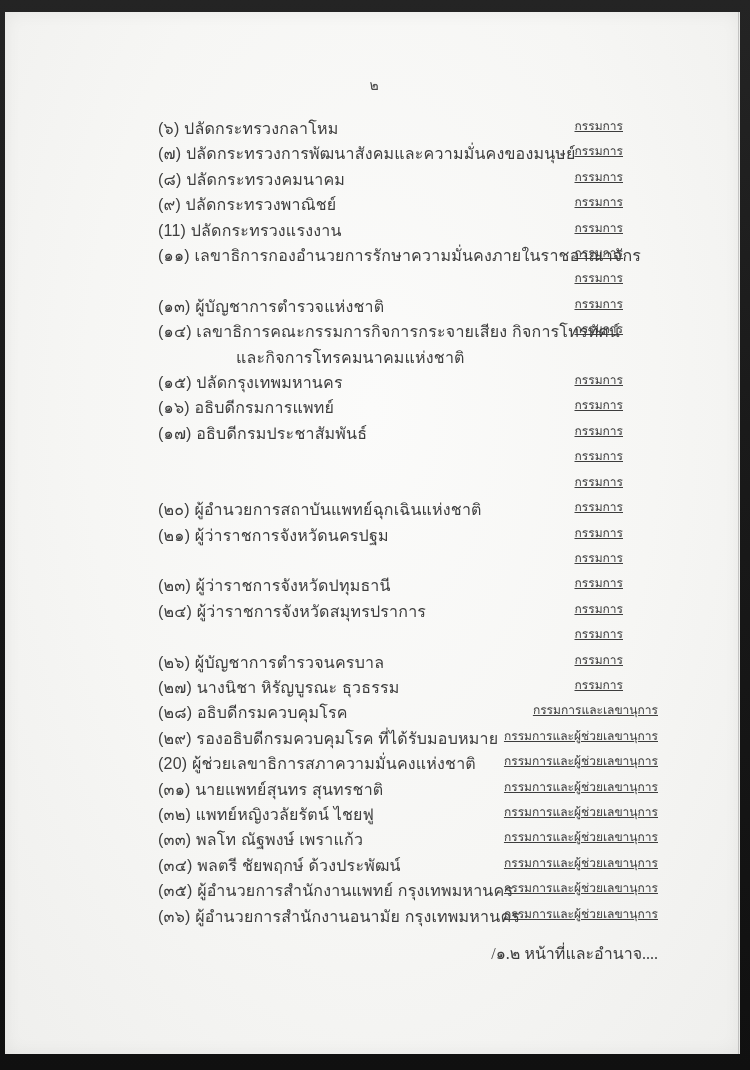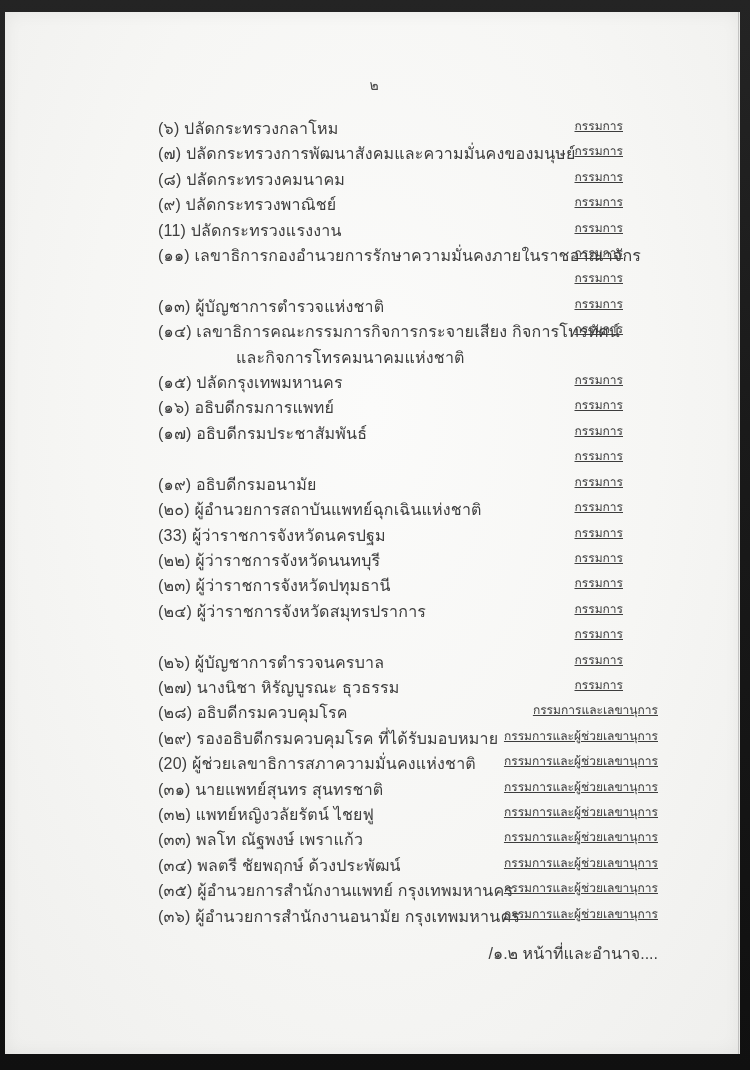--- a/index.html
+++ b/index.html
@@ -81,20 +81,21 @@
   .role.short {
     right: 127px;
   }
   .footer-note {
     position: absolute;
     right: 92px;
     top: 941px;
     font-size: 16px;
     color: #3d3d3d;
     white-space: nowrap;
+    font-family: Liberation Serif, serif;
   }
 </style>
 </head>
 <body>
 
 <div class="frame"></div>
 <div class="page"></div>
 <div class="page-edge-line"></div>
 
 <div class="page-number">๒</div>
@@ -147,33 +148,31 @@
       <span class="role short">กรรมการ</span>
     </div>
     <div class="row">
       <span class="label">(๑๗) อธิบดีกรมประชาสัมพันธ์</span>
       <span class="role short">กรรมการ</span>
     </div>
     <div class="row">
       <span class="role short">กรรมการ</span>
     </div>
     <div class="row">
-      <span class="label">(๑๙) อธิบดีกรมอนามัย</span>
       <span class="role short">กรรมการ</span>
     </div>
     <div class="row">
       <span class="label">(๒๐) ผู้อำนวยการสถาบันแพทย์ฉุกเฉินแห่งชาติ</span>
       <span class="role short">กรรมการ</span>
     </div>
     <div class="row">
-      <span class="label">(33) ผู้ว่าราชการจังหวัดนครปฐม</span>
-      <span class="role short">กรรมการ</span>
-    </div>
-    <div class="row">
-      <span class="label">(๒๒) ผู้ว่าราชการจังหวัดนนทบุรี</span>
+      <span class="label">(๒๑) ผู้ว่าราชการจังหวัดนครปฐม</span>
+      <span class="role short">กรรมการ</span>
+    </div>
+    <div class="row">
       <span class="role short">กรรมการ</span>
     </div>
     <div class="row">
       <span class="label">(๒๓) ผู้ว่าราชการจังหวัดปทุมธานี</span>
       <span class="role short">กรรมการ</span>
     </div>
     <div class="row">
       <span class="label">(๒๔) ผู้ว่าราชการจังหวัดสมุทรปราการ</span>
       <span class="role short">กรรมการ</span>
     </div>

